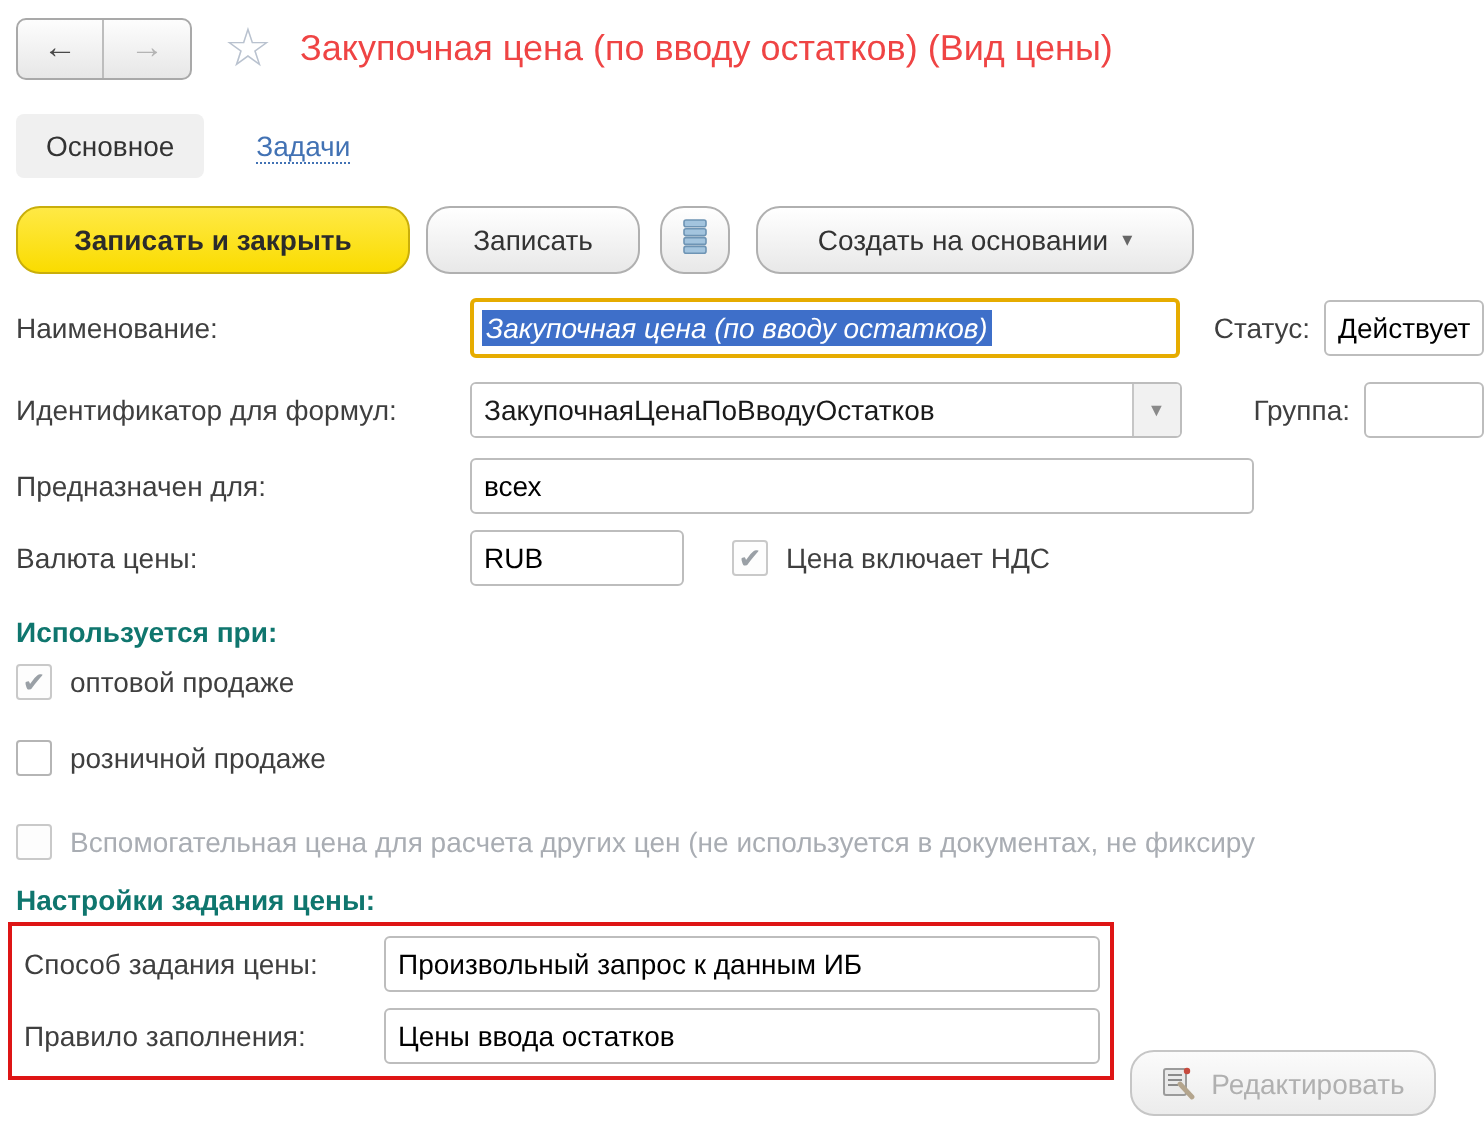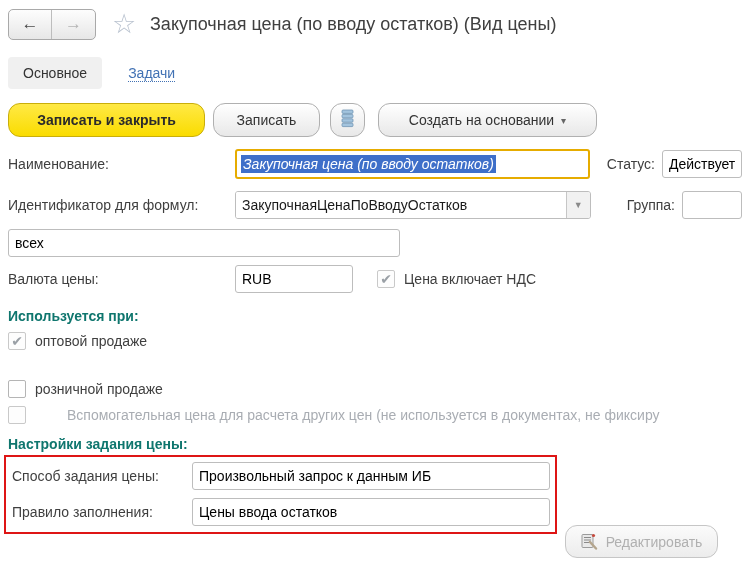--- a/index.html
+++ b/index.html
@@ -12,21 +12,21 @@
 
   
   .header { display:flex; align-items:center; padding:8px 0 0 8px; height:40px; }
   .navgroup { display:flex; border:1px solid #a9a9a9; border-radius:5px; overflow:hidden;
               background:linear-gradient(to bottom,#fdfdfd,#e7e7e7); height:31px; }
   .navbtn { width:43px; display:flex; align-items:center; justify-content:center;
             font-size:17px; font-weight:bold; cursor:pointer; }
   .navbtn.back { color:#4a4a4a; border-right:1px solid #bdbdbd; }
   .navbtn.fwd  { color:#b4b4b4; }
   .star { font-size:27px; color:#b9c2cf; margin-left:13px; width:30px; text-align:center; }
-  .title { font-size:18px; color:#404040; margin-left:11px; white-space:nowrap; }
+  .title { font-size:18px; color:#ef4444; margin-left:11px; white-space:nowrap; }
 
   
   .tabs { display:flex; align-items:center; margin-top:16px; padding-left:8px; height:34px; }
   .tab-active { background:#f0f0f0; border-radius:4px; padding:8px 15px; color:#333; }
   .tab-link { margin-left:26px; color:#4272b4; border-bottom:1px dotted #4272b4; cursor:pointer; }
 
   
   .toolbar { display:flex; align-items:center; margin-top:13px; padding-left:8px; height:34px; }
   .btn { height:34px; display:inline-flex; align-items:center; justify-content:center;
          border-radius:12px; border:1px solid #b0b0b0; color:#333;
@@ -53,39 +53,39 @@
   .row-ident { margin-top:12px; }
   .combo { display:flex; width:370px; height:28px; border:1px solid #bdbdbd; border-radius:3px; overflow:hidden; }
   .combo-text { flex:1; display:flex; align-items:center; padding:0 6px; color:#1a1a1a; background:#fff; }
   .combo-btn { width:24px; border-left:1px solid #c6c6c6; background:#f1f1f1;
                display:flex; align-items:center; justify-content:center; color:#8a8a8a; font-size:9px; cursor:pointer; }
   .grp-lbl { margin-left:36px; }
   .inp-group { width:60px; margin-left:7px; flex:0 0 auto; }
   .row-for { margin-top:10px; }
   .inp-for { width:392px; }
   .row-cur { margin-top:8px; }
-  .inp-cur { width:118px; }
+  .inp-cur { width:107px; }
 
   
   .cb { width:18px; height:18px; border:1px solid #b5b5b5; border-radius:2px; background:#fff;
         display:inline-flex; align-items:center; justify-content:center; flex:0 0 18px;
         font-size:14px; line-height:1; color:#9aa0a6; }
   .cb.disabled { border-color:#c9c9c9; background:#fdfdfd; }
   .cb-lbl { margin-left:9px; }
   .vat { display:flex; align-items:center; margin-left:24px; }
 
   .link-row { margin-top:10px; padding-left:8px; }
   .link { color:#4272b4; text-decoration:underline; cursor:pointer; }
 
   .ghead { padding-left:8px; font-weight:bold; color:#0f766e; }
   .gh1 { margin-top:15px; }
   .cb-row { display:flex; align-items:center; padding-left:8px; }
   .cb-row1 { margin-top:8px; }
-  .cb-row2 { margin-top:30px;text-align:right; }
-  .cb-row3 { margin-top:8px;gap:32px; }
+  .cb-row2 { margin-top:20px;text-align:right; }
+  .cb-row3 { margin-top:24px; }
   .muted { color:#a9adb3; }
   .gh2 { margin-top:12px; }
 
   
   .redbox { margin:3px 0 0 4px; width:553px; border:2px solid #de1515; padding:5px 0 6px 4px; }
   .redbox .row { padding-left:2px; }
   .redbox .lbl2 { width:180px; flex:0 0 180px; }
   .inp-method, .inp-rule { width:358px; }
   .rrow2 { margin-top:8px; }
 
@@ -145,20 +145,21 @@
     <div class="lbl">Идентификатор для формул:</div>
     <div class="combo">
       <div class="combo-text">ЗакупочнаяЦенаПоВводуОстатков</div>
       <div class="combo-btn">▼</div>
     </div>
     <div class="side-lbl grp-lbl">Группа:</div>
     <input class="inp inp-group" value="" style="">
   </div>
 
   <div class="row row-for">
+    <div class="lbl">Предназначен для:</div>
     <input class="inp inp-for" value="всех" style="">
   </div>
 
   <div class="row row-cur">
     <div class="lbl">Валюта цены:</div>
     <input class="inp inp-cur" value="RUB" style="">
     <div class="vat">
       <span class="cb disabled">✔</span>
       <span class="cb-lbl">Цена включает НДС</span>
     </div>

